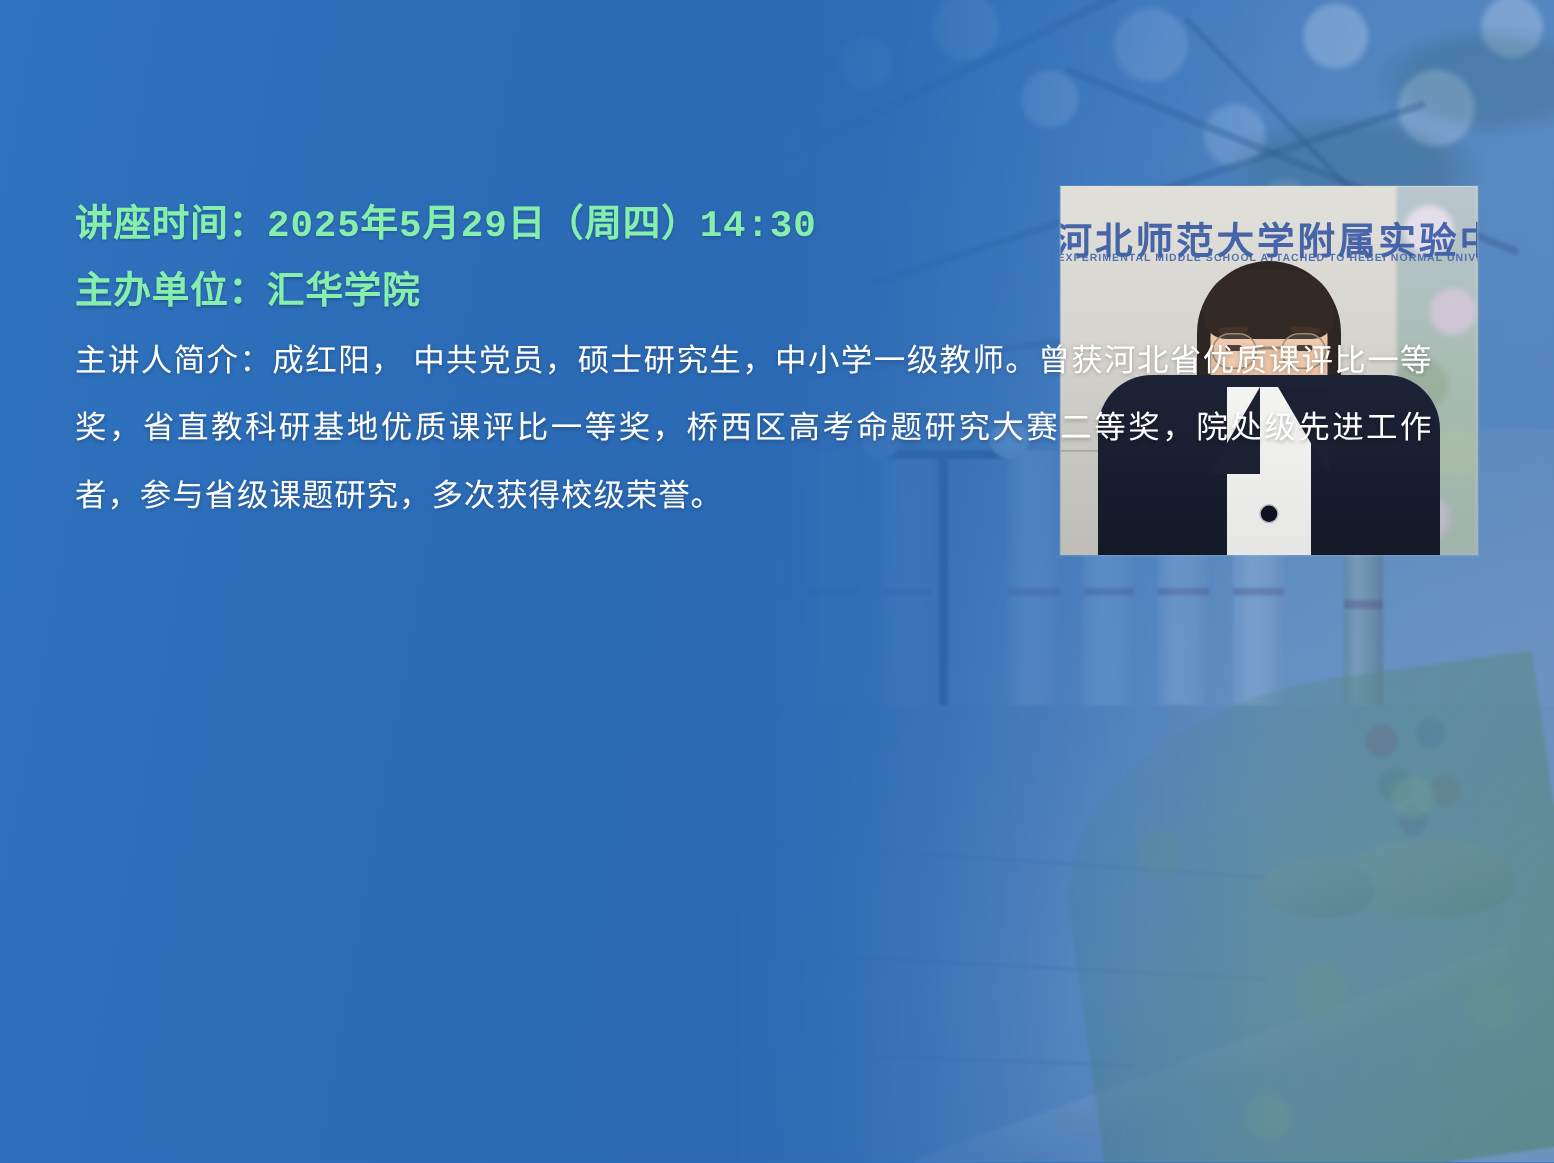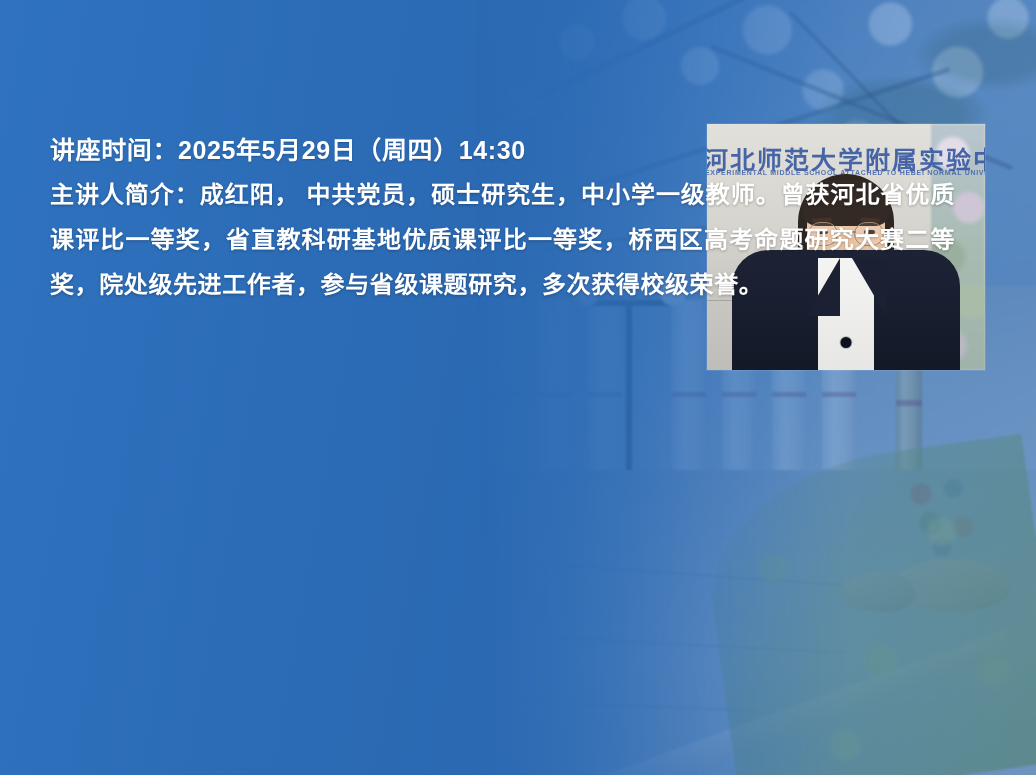--- a/index.html
+++ b/index.html
@@ -379,34 +379,34 @@
     font-family: "Liberation Sans", "DejaVu Sans", sans-serif;
     font-weight: bold;
     font-size: 31px;
     line-height: 44px;
     letter-spacing: 0.5px;
     margin: 0 0 9px 0;
     white-space: nowrap;
     text-shadow: 0 1px 2px rgba(0,0,0,0.18);
   }
   .info-line {
-    color: #ffffff;
-    font-family: Liberation Sans, sans-serif;
+    color: #86efac;
+    font-family: Liberation Mono, monospace;
     font-weight: bold;
     font-size: 25px;
     line-height: 45px;
     letter-spacing: 0.6px;
     white-space: nowrap;
     text-shadow: 0 1px 2px rgba(0,0,0,0.22);
   }
   .bio {
     color: #ffffff;
     font-family: "Liberation Serif", "DejaVu Serif", serif;
-    font-weight: bold;
-    font-size: 24px;
+    font-weight: normal;
+    font-size: 21px;
     line-height: 45px;
     letter-spacing: 0.6px;
     width: 905px;
     text-align: justify;
     text-shadow: 0 1px 3px rgba(0,0,0,0.28);
   }
 </style>
 </head>
 <body>
 
@@ -483,17 +483,18 @@
       <div class="pt-shirt"></div>
       <div class="pt-collar-l"></div>
       <div class="pt-collar-r"></div>
       <div class="pt-button"></div>
     </div>
   </div>
 
   <div class="content">
 
     <div class="info-line">讲座时间：2025年5月29日（周四）14:30</div>
+    <div class="info-line">主办单位：汇华学院</div>
 
     <div class="bio">主讲人简介：成红阳， 中共党员，硕士研究生，中小学一级教师。曾获河北省优质课评比一等奖，省直教科研基地优质课评比一等奖，桥西区高考命题研究大赛二等奖，院处级先进工作者，参与省级课题研究，多次获得校级荣誉。</div>
   </div>
 
 </div>
 
 </body></html>

